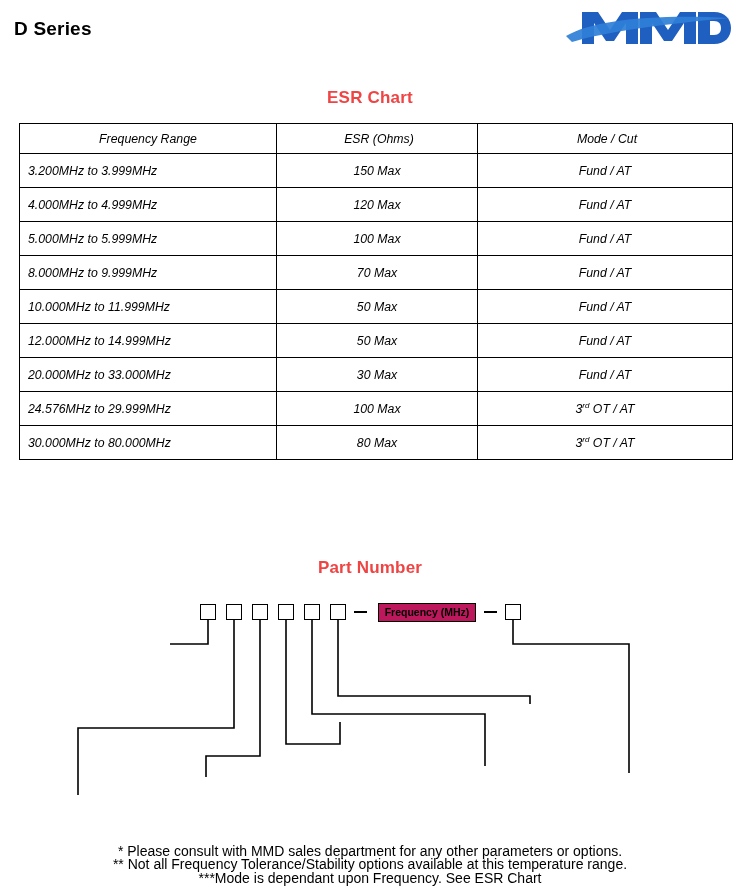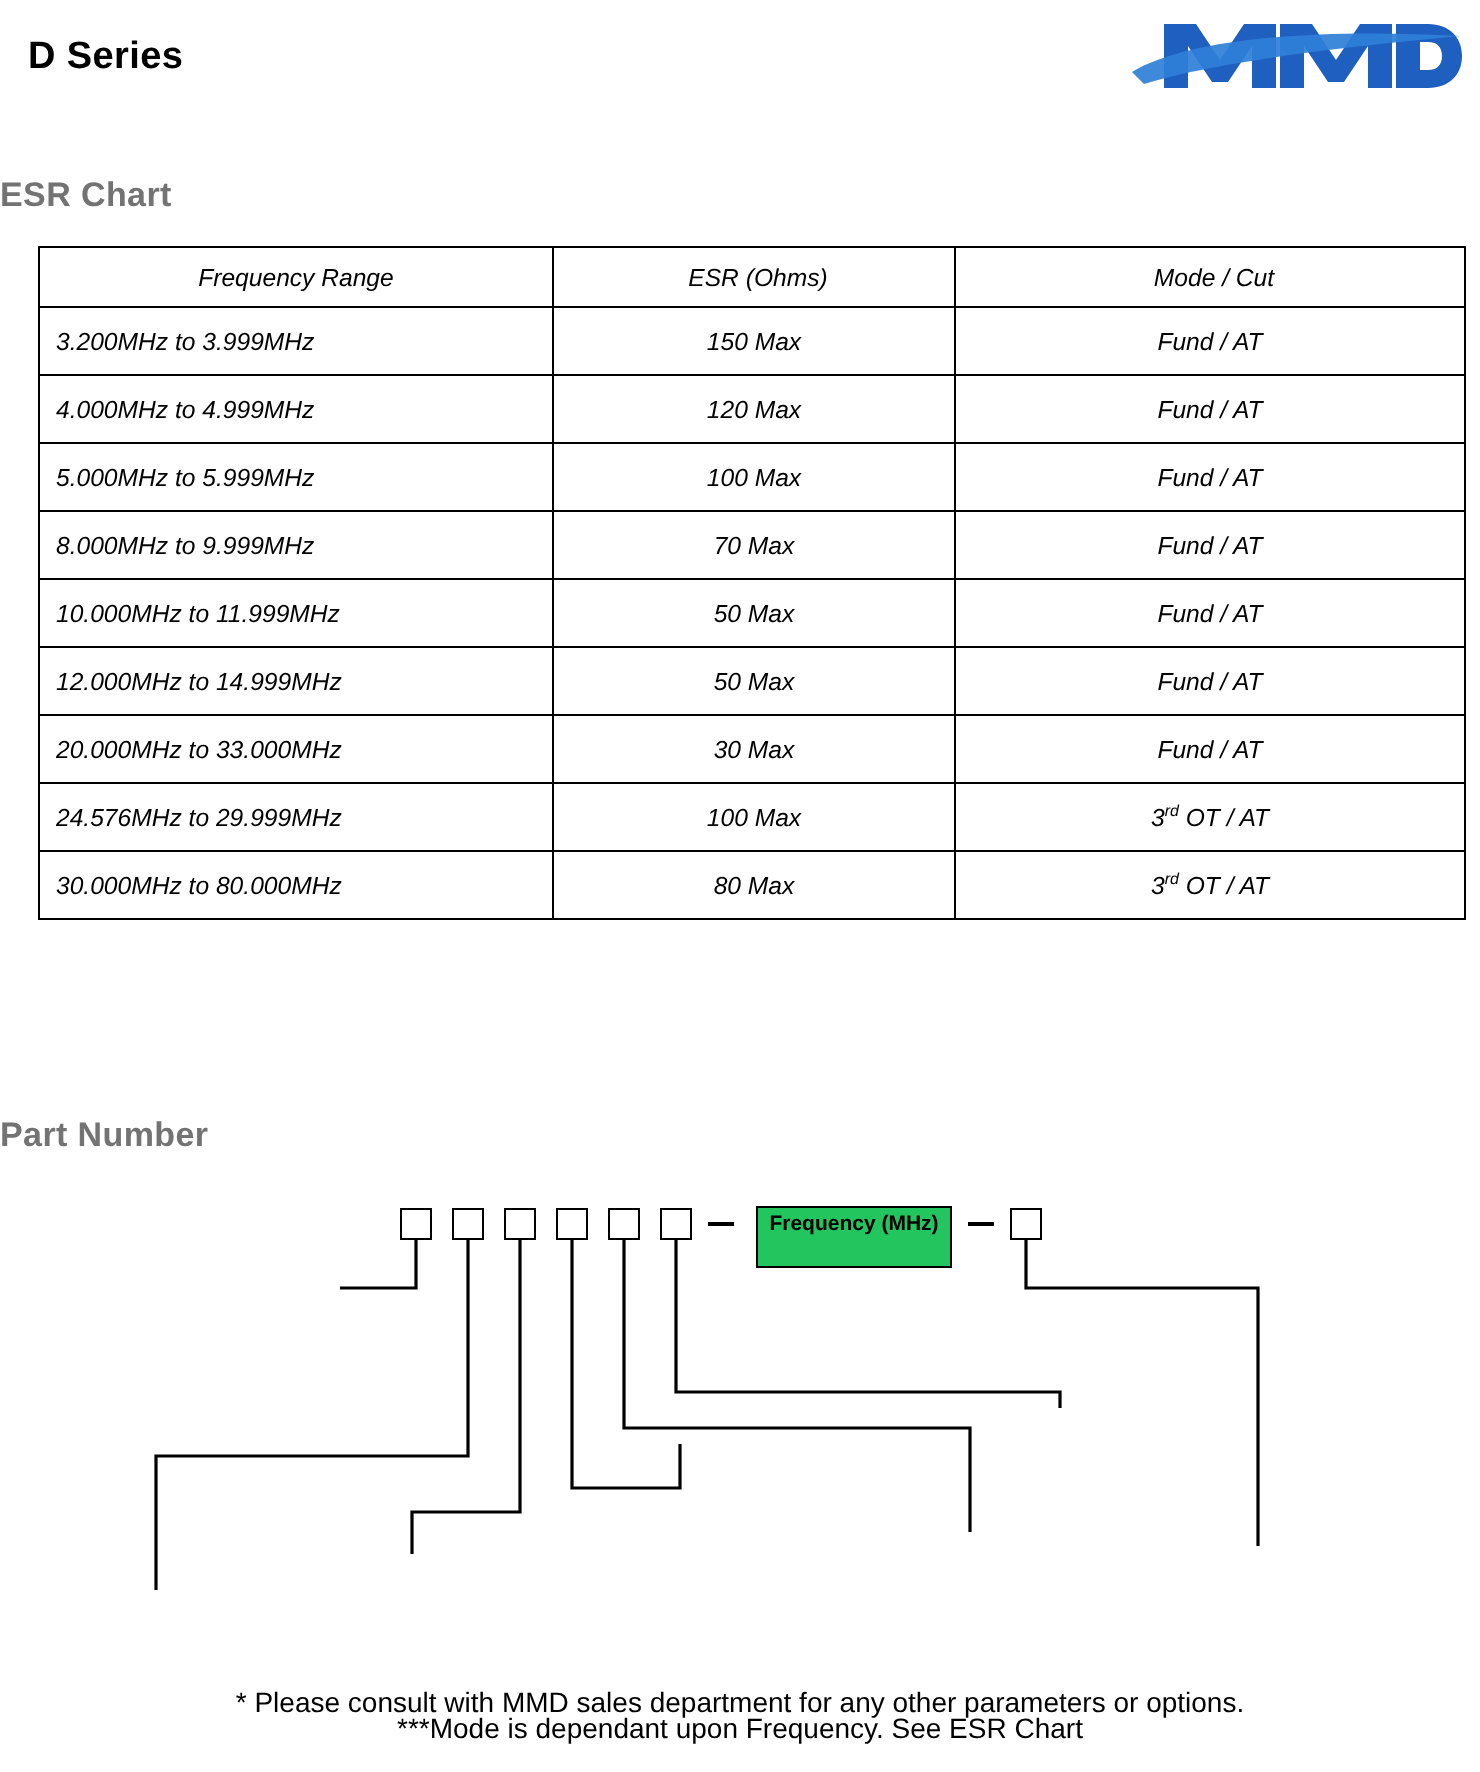--- a/index.html
+++ b/index.html
@@ -30,23 +30,24 @@
     right: 8px;
     top: 6px;
     width: 168px;
     height: 46px;
   }
 
   
   .section-title {
     position: absolute;
     width: 100%;
+    text-align: center;
     font-size: 17px;
     font-weight: bold;
-    color: #737373;
+    color: #ef4444;
     letter-spacing: 0.2px;
   }
   #esr-title { top: 88px; }
   #pn-title  { top: 558px; }
 
   
   #esr-table {
     position: absolute;
     left: 19px;
     top: 123px;
@@ -91,27 +92,27 @@
   }
   .dash {
     position: absolute;
     width: 13px;
     height: 2px;
     background: #000;
   }
   #freq-box {
     position: absolute;
     border: 1.8px solid #000;
-    background: #22c55e;
+    background: #be185d;
     box-sizing: border-box;
     text-align: center;
     font-size: 10.5px;
     font-weight: bold;
     line-height: 16px;
-    height: 31px;
+    height: 19px;
   }
 
   .footnotes {
     position: absolute;
     left: 0;
     top: 845px;
     width: 740px;
     text-align: center;
   }
   .footnotes div {
@@ -227,14 +228,15 @@
   <div id="freq-box" style="left:378px; top:19px; width:98px;">Frequency (MHz)</div>
 
   <div class="dash" style="left:484px; top:27px;"></div>
 
   <div class="code-sq" style="left:505px; top:20px;"></div>
 
 </div>
 
 <div class="footnotes">
   <div>* Please consult with MMD sales department for any other parameters or options.</div>
+  <div>** Not all Frequency Tolerance/Stability options available at this temperature range.</div>
   <div>***Mode is dependant upon Frequency. See ESR Chart</div>
 </div>
 
 </body></html>

